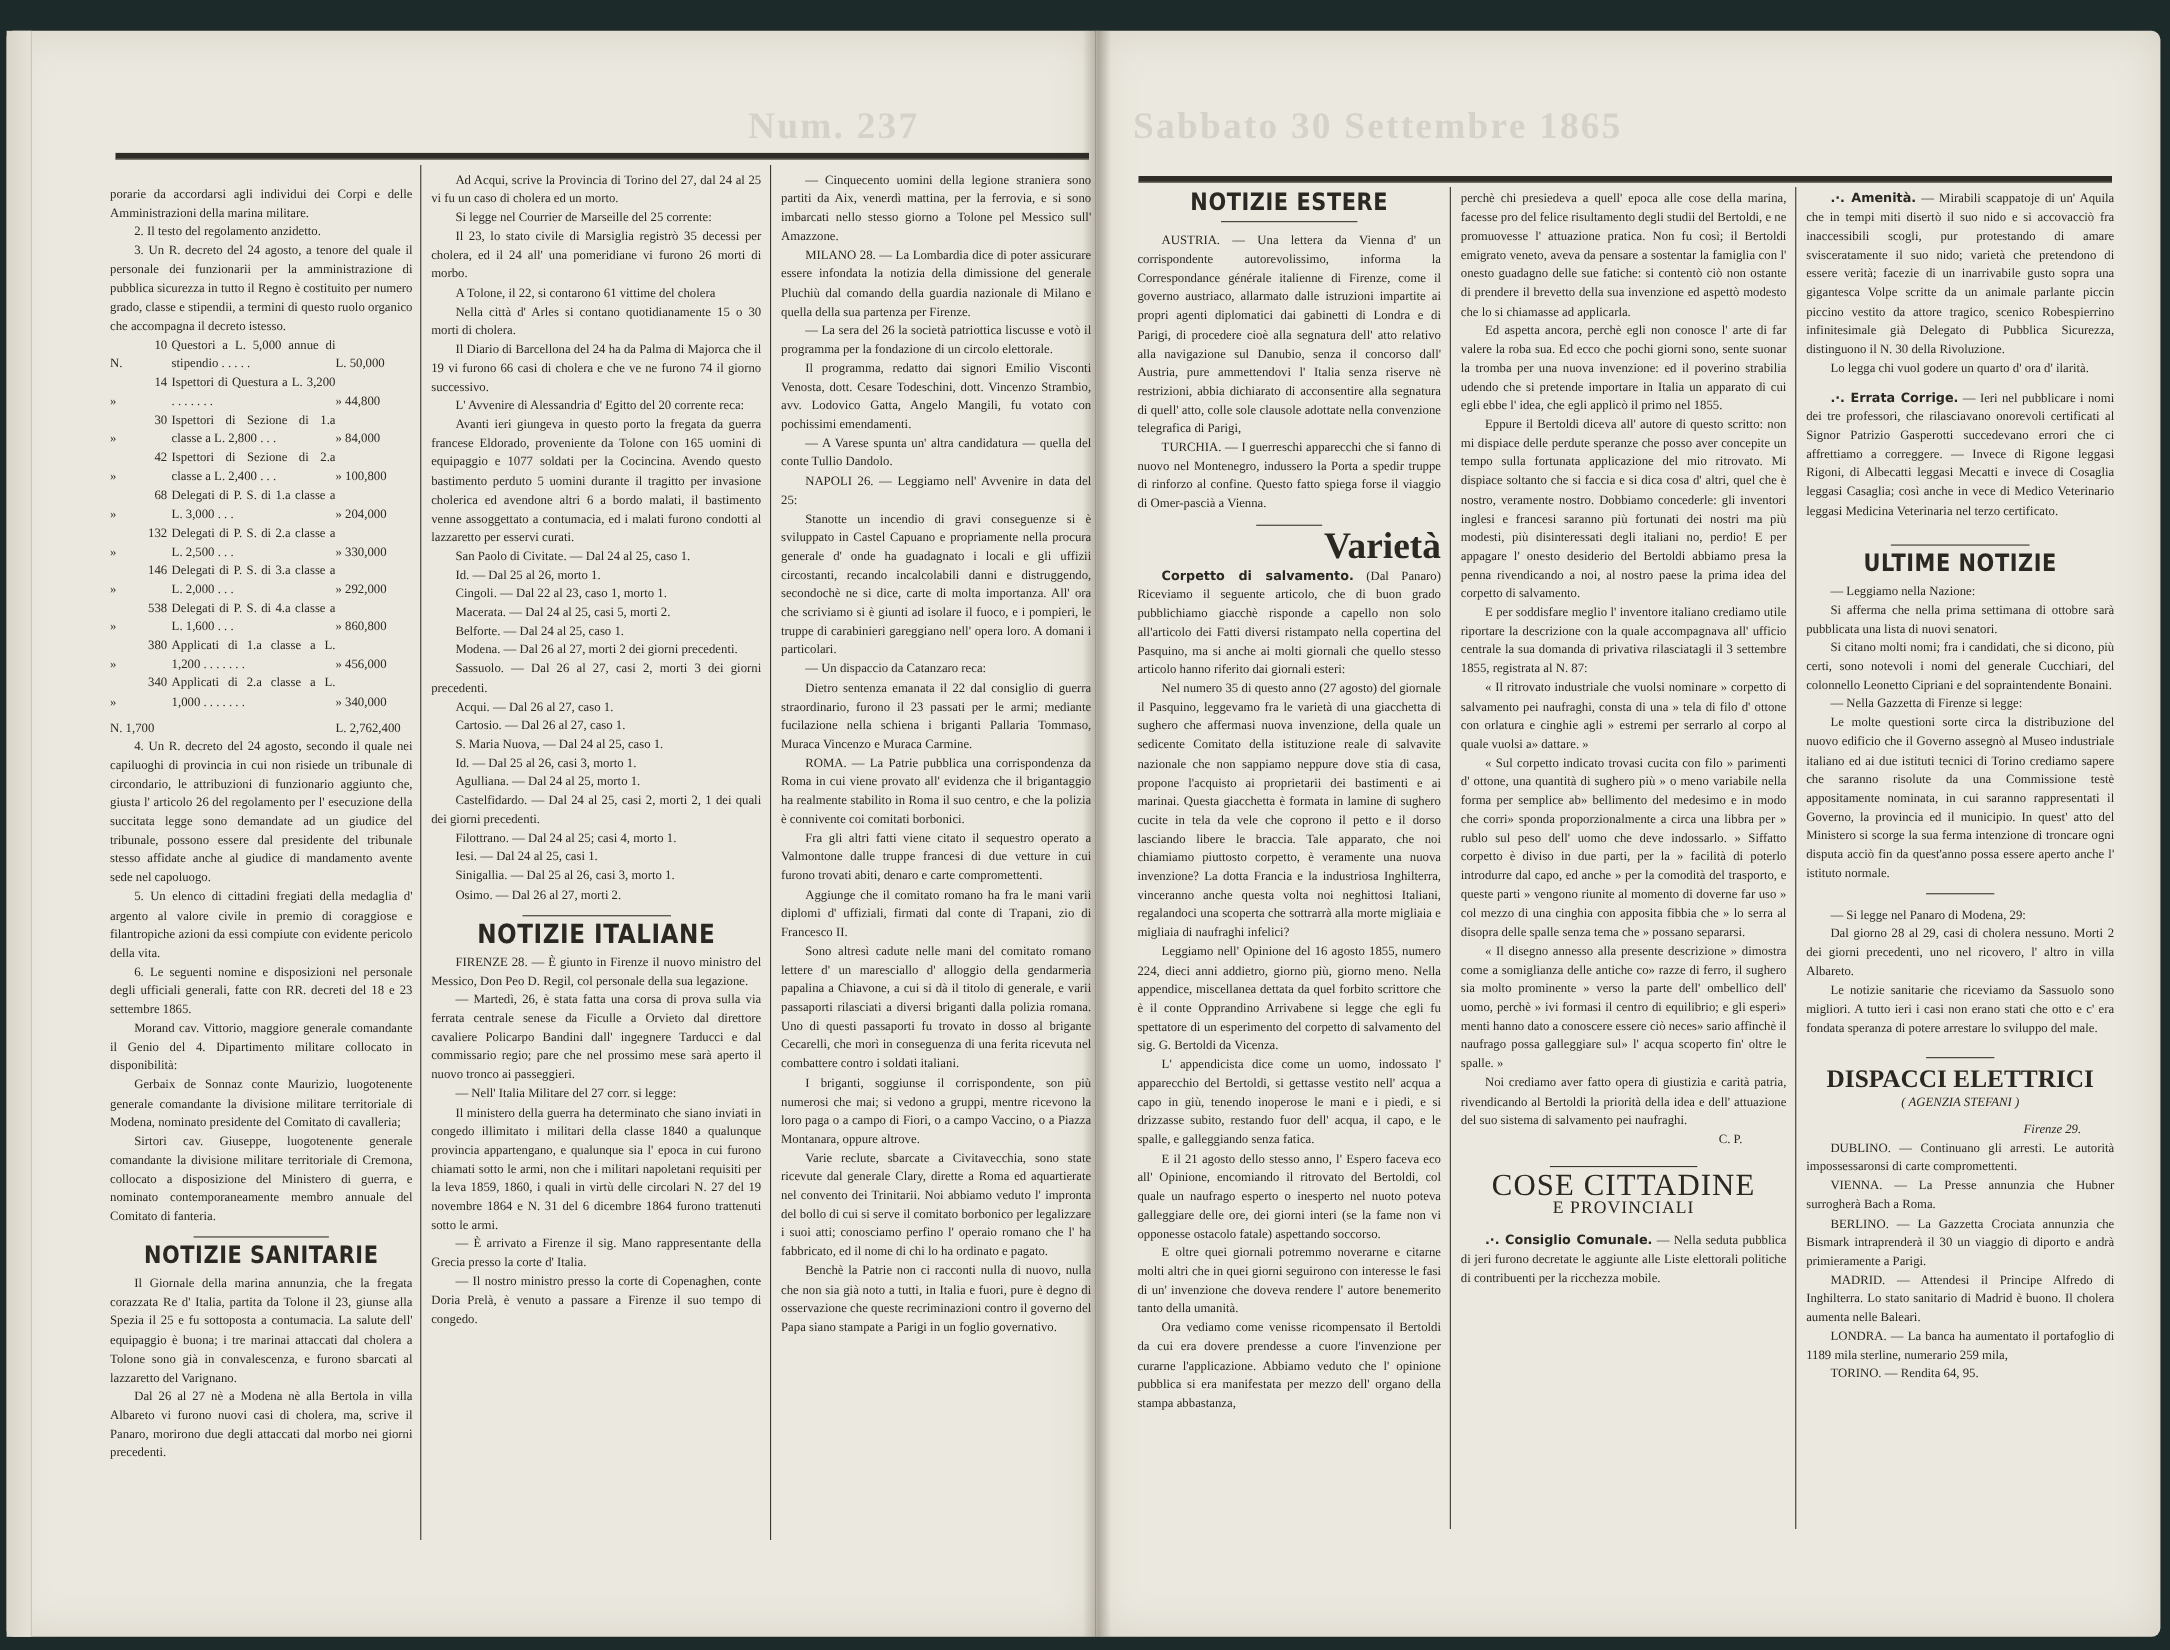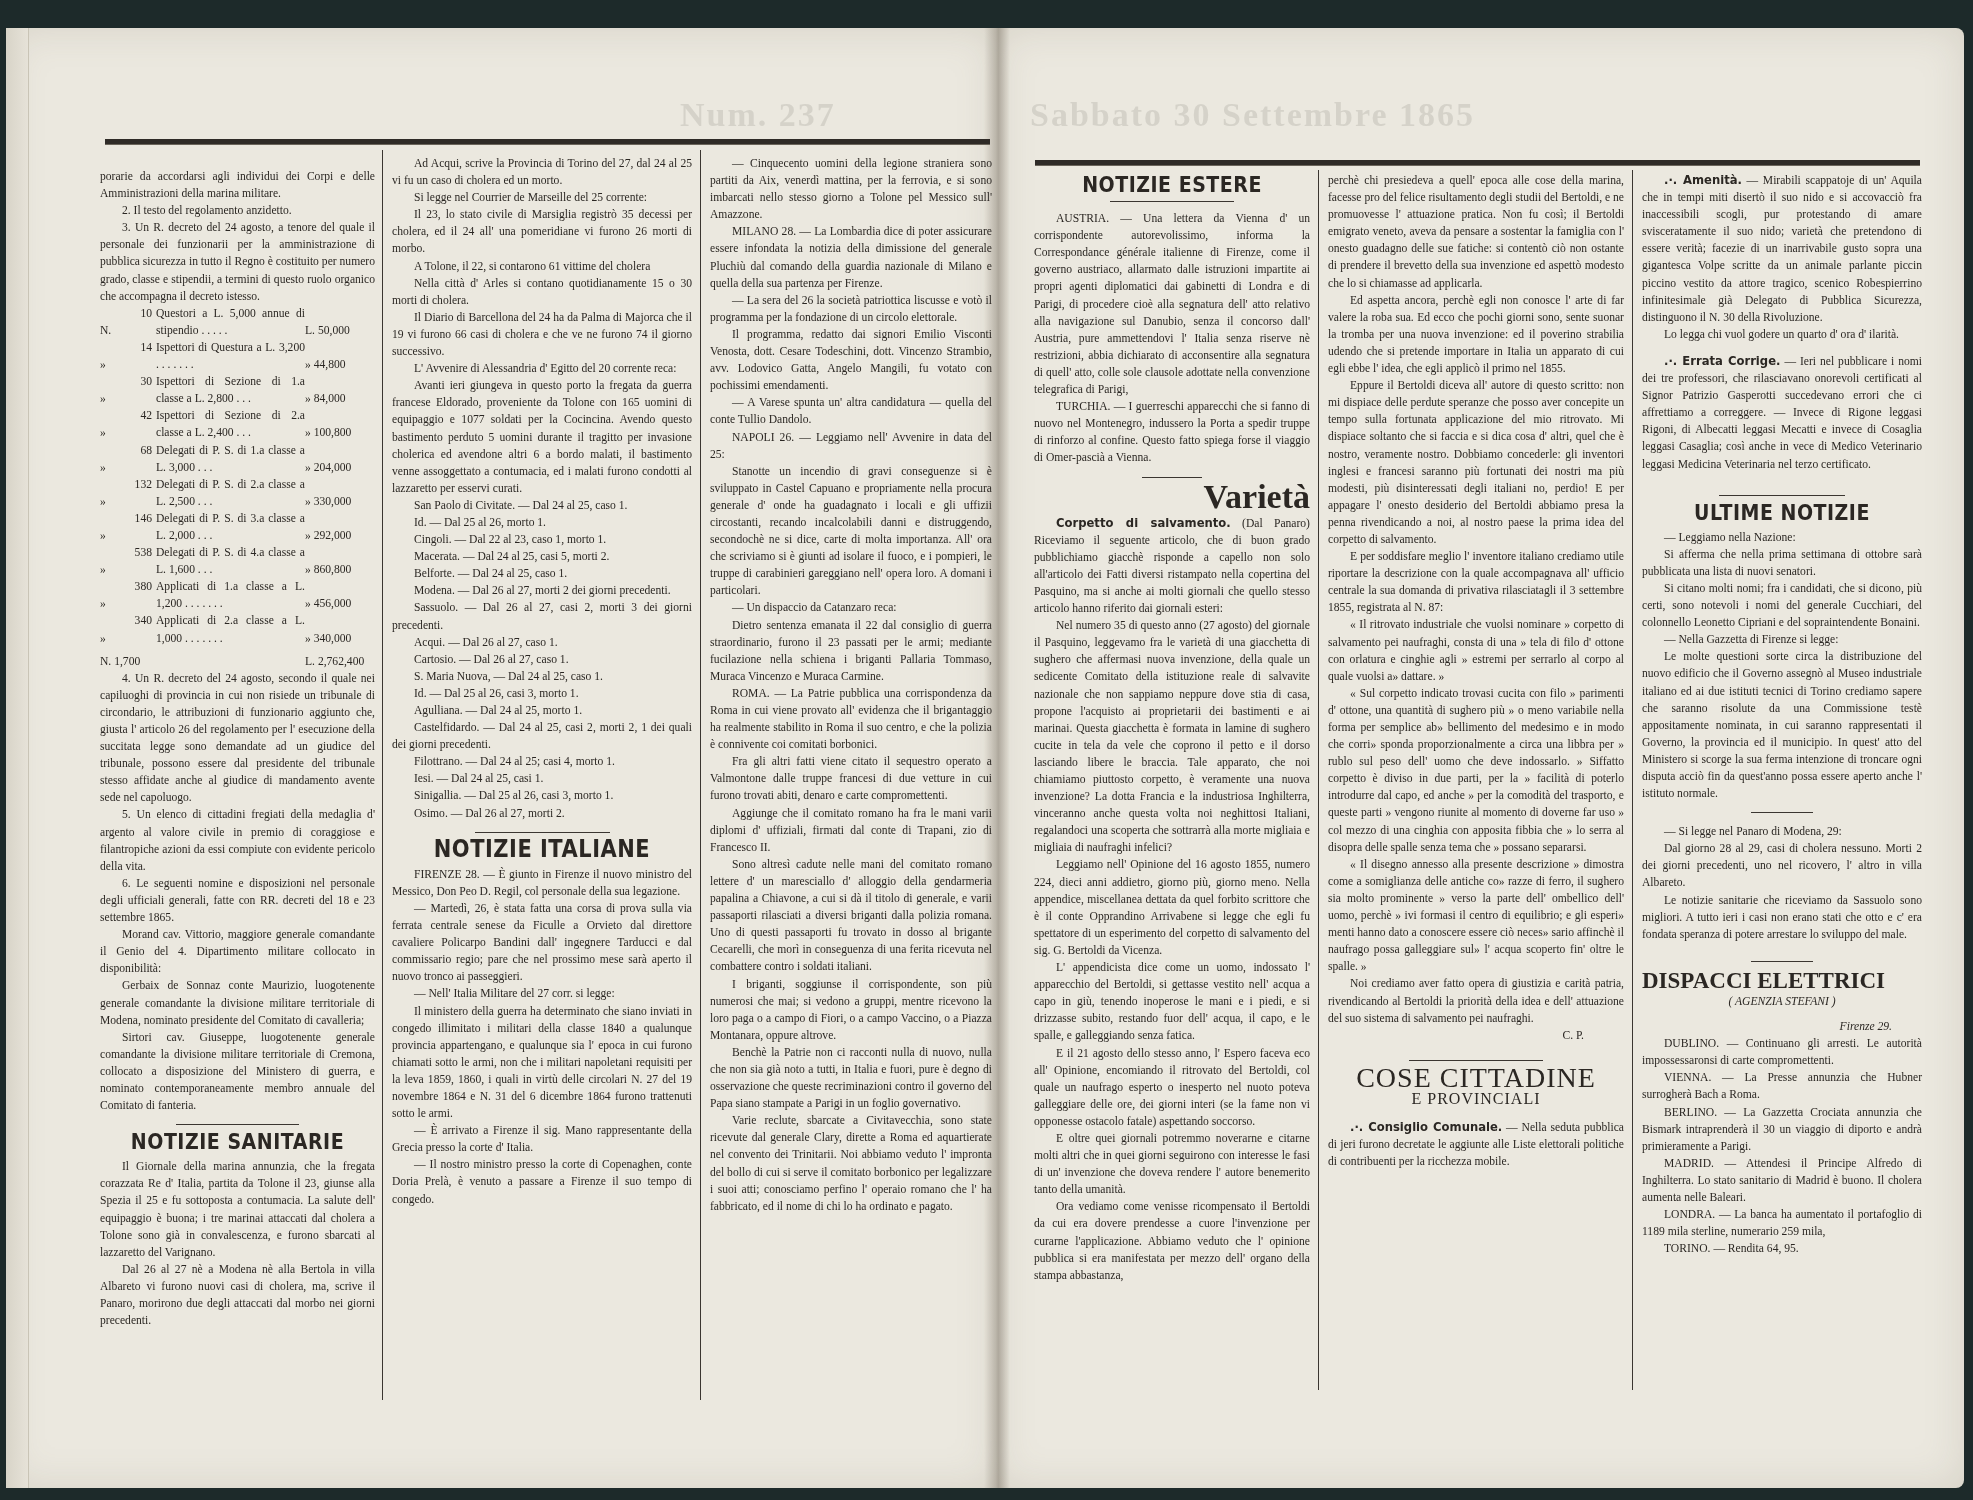--- a/index.html
+++ b/index.html
@@ -52,21 +52,21 @@
   .sec-outline {
     font-family:"Liberation Serif", serif; font-size:28px;
     text-align:center; letter-spacing:1px; margin:4px 0 4px 0;
   }
   .sec-outline-sub {
     font-family:"Liberation Serif", serif; font-size:16px;
     text-align:center; letter-spacing:1px; margin:4px 0 12px 0;
   }
   .sec-dispacci {
     font-family:"Liberation Serif", serif; font-weight:bold;
-    font-size:23px; text-align:left; margin:4px 0 4px 0;
+    font-size:23px; text-align:center; margin:4px 0 4px 0;
   }
   .short-rule { width:45%; margin:10px auto 8px; border-top:1px solid #3b3631; }
   .tiny-rule { width:22%; margin:10px auto 10px; border-top:1px solid #3b3631; }
   i, .it { font-style:italic; }
   b.sans { font-family:"DejaVu Sans", sans-serif; }
   .tbl { width:100%; border-collapse:collapse; font-size:11.6px; line-height:17.1px; }
   .tbl td { padding:0; vertical-align:bottom; }
   .tbl .m { width:18px; }
   .tbl .n { width:34px; text-align:right; padding-right:4px; vertical-align:top; }
   .tbl .amt { width:70px; white-space:nowrap; }
@@ -219,22 +219,22 @@
   <p>— A Varese spunta un' altra candidatura — quella del conte Tullio Dandolo.</p>
   <p>NAPOLI 26. — Leggiamo nell' Avvenire in data del 25:</p>
   <p>Stanotte un incendio di gravi conseguenze si è sviluppato in Castel Capuano e propriamente nella procura generale d' onde ha guadagnato i locali e gli uffizii circostanti, recando incalcolabili danni e distruggendo, secondochè ne si dice, carte di molta importanza. All' ora che scriviamo si è giunti ad isolare il fuoco, e i pompieri, le truppe di carabinieri gareggiano nell' opera loro. A domani i particolari.</p>
   <p>— Un dispaccio da Catanzaro reca:</p>
   <p>Dietro sentenza emanata il 22 dal consiglio di guerra straordinario, furono il 23 passati per le armi; mediante fucilazione nella schiena i briganti Pallaria Tommaso, Muraca Vincenzo e Muraca Carmine.</p>
   <p>ROMA. — La Patrie pubblica una corrispondenza da Roma in cui viene provato all' evidenza che il brigantaggio ha realmente stabilito in Roma il suo centro, e che la polizia è connivente coi comitati borbonici.</p>
   <p>Fra gli altri fatti viene citato il sequestro operato a Valmontone dalle truppe francesi di due vetture in cui furono trovati abiti, denaro e carte compromettenti.</p>
   <p>Aggiunge che il comitato romano ha fra le mani varii diplomi d' uffiziali, firmati dal conte di Trapani, zio di Francesco II.</p>
   <p>Sono altresì cadute nelle mani del comitato romano lettere d' un maresciallo d' alloggio della gendarmeria papalina a Chiavone, a cui si dà il titolo di generale, e varii passaporti rilasciati a diversi briganti dalla polizia romana. Uno di questi passaporti fu trovato in dosso al brigante Cecarelli, che morì in conseguenza di una ferita ricevuta nel combattere contro i soldati italiani.</p>
   <p>I briganti, soggiunse il corrispondente, son più numerosi che mai; si vedono a gruppi, mentre ricevono la loro paga o a campo di Fiori, o a campo Vaccino, o a Piazza Montanara, oppure altrove.</p>
+  <p>Varie reclute, sbarcate a Civitavecchia, sono state ricevute dal generale Clary, dirette a Roma ed aquartierate nel convento dei Trinitarii. Noi abbiamo veduto l' impronta del bollo di cui si serve il comitato borbonico per legalizzare i suoi atti; conosciamo perfino l' operaio romano che l' ha fabbricato, ed il nome di chi lo ha ordinato e pagato.</p>
   <p>Benchè la Patrie non ci racconti nulla di nuovo, nulla che non sia già noto a tutti, in Italia e fuori, pure è degno di osservazione che queste recriminazioni contro il governo del Papa siano stampate a Parigi in un foglio governativo.</p>
-  <p>Varie reclute, sbarcate a Civitavecchia, sono state ricevute dal generale Clary, dirette a Roma ed aquartierate nel convento dei Trinitarii. Noi abbiamo veduto l' impronta del bollo di cui si serve il comitato borbonico per legalizzare i suoi atti; conosciamo perfino l' operaio romano che l' ha fabbricato, ed il nome di chi lo ha ordinato e pagato.</p>
 </div>
 
 <div class="vline" style="left:1318px;top:170px;height:1220px;"></div>
 <div class="vline" style="left:1632px;top:170px;height:1220px;"></div>
 
 <div class="col" style="left:1034px;top:170px;width:276px;">
   <div class="sec-head">NOTIZIE ESTERE</div>
   <div class="short-rule" style="margin-top:2px;"></div>
   <p>AUSTRIA. — Una lettera da Vienna d' un corrispondente autorevolissimo, informa la Correspondance générale italienne di Firenze, come il governo austriaco, allarmato dalle istruzioni impartite ai propri agenti diplomatici dai gabinetti di Londra e di Parigi, di procedere cioè alla segnatura dell' atto relativo alla navigazione sul Danubio, senza il concorso dall' Austria, pure ammettendovi l' Italia senza riserve nè restrizioni, abbia dichiarato di acconsentire alla segnatura di quell' atto, colle sole clausole adottate nella convenzione telegrafica di Parigi,</p>
   <p>TURCHIA. — I guerreschi apparecchi che si fanno di nuovo nel Montenegro, indussero la Porta a spedir truppe di rinforzo al confine. Questo fatto spiega forse il viaggio di Omer-pascià a Vienna.</p>

